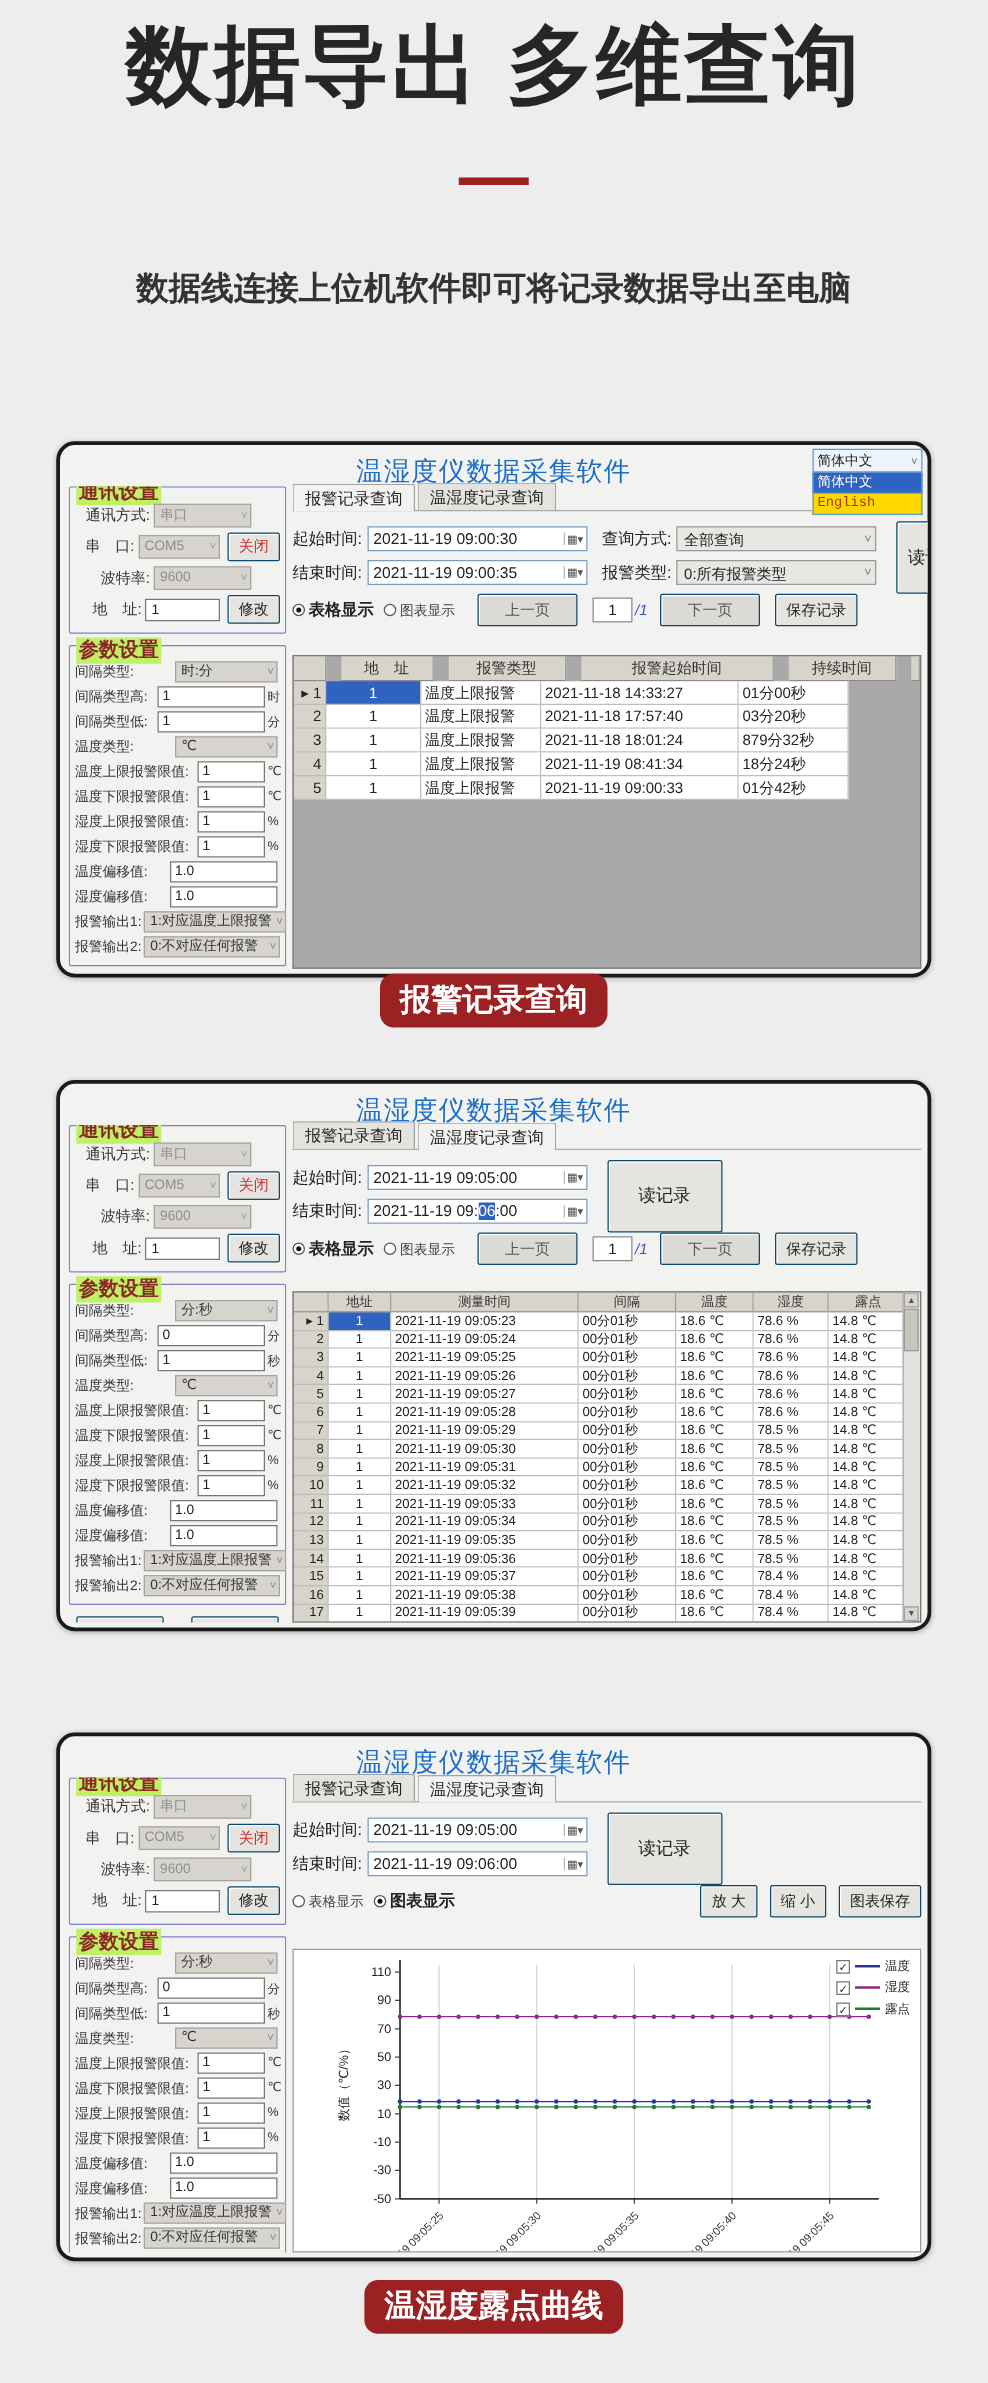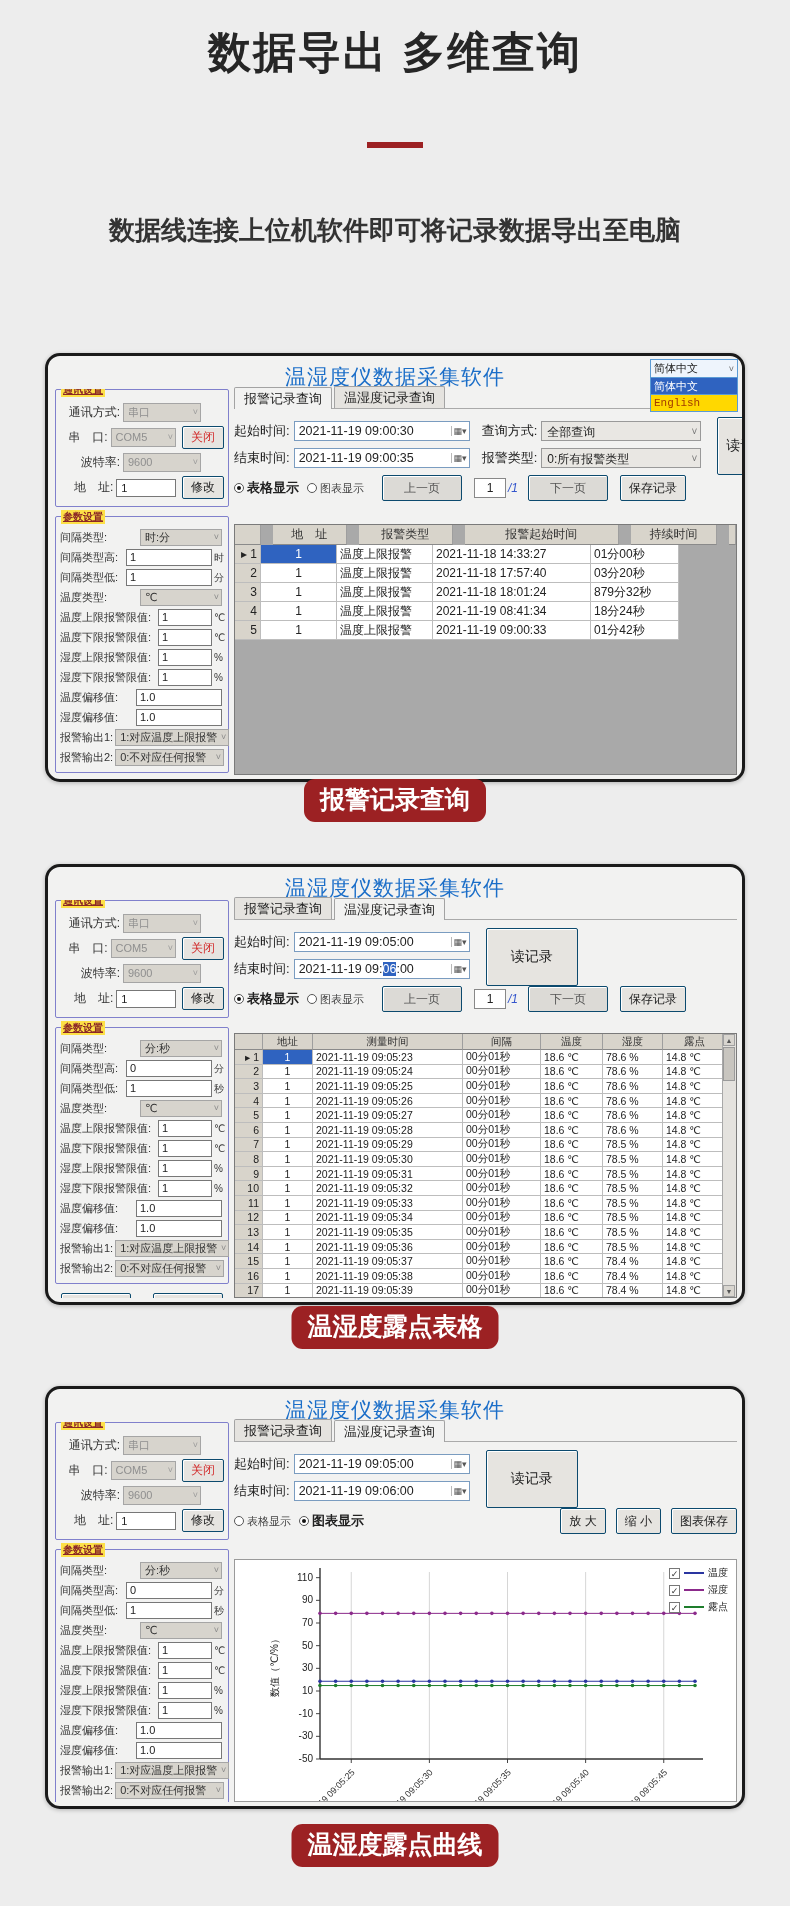--- a/index.html
+++ b/index.html
@@ -1,21 +1,21 @@
 <!DOCTYPE html>
 <html style="--accent: #9c2123; --blue: #1b6ec8; --sel: #2f63c0;"><head>
 <meta charset="utf-8">
 <style>
   html,body{margin:0;padding:0;background:#ededed;}
   .page{position:relative;width:790px;height:1906px;background:#ededed;overflow:hidden;
         font-family:"Liberation Sans","DejaVu Sans",sans-serif;color:#222;}
 
   
   h1{position:absolute;top:0;left:0;width:100%;margin:0;text-align:center;
-     font-size:43px;font-weight:900;color:#262626;letter-spacing:2px;line-height:105px;}
+     font-size:69px;font-weight:900;color:#262626;letter-spacing:2px;line-height:105px;}
   .divider{position:absolute;top:142px;left:50%;transform:translateX(-50%);
            width:56px;height:6px;background:var(--accent,#9c2123);}
   .desc{position:absolute;top:210px;left:0;width:100%;text-align:center;
         font-size:26px;font-weight:600;color:#333;line-height:41px;}
 
   .pill{position:absolute;left:50%;transform:translateX(-50%);
         background:var(--accent,#9c2123);color:#fff;font-size:25px;font-weight:700;
         padding:4px 16px 6px;border-radius:11px;white-space:nowrap;}
   #pill1{top:779px}#pill2{top:1306px}#pill3{top:1824px}
 
@@ -33,22 +33,22 @@
             background:#eef4fc;border:1px solid #5b9bd5;padding:0 3px;color:#222;}
   .lang .arr{color:#666;font-size:9px;}
   .lang-opt{height:16px;line-height:16px;padding:0 3px;border:1px solid #5b9bd5;border-top:none;}
   .opt-cn{background:var(--sel,#2f63c0);color:#fff;}
   .opt-en{background:#ffd800;color:#a33c00;font-family:"Liberation Mono","DejaVu Sans Mono",monospace;}
 
   
   .panel{position:absolute;left:7px;top:33px;width:174px;bottom:4px;overflow:hidden;}
   .group{position:relative;border:1px solid #8080cc;border-radius:2px;
          padding:9px 4px 3px 4px;margin-bottom:9px;box-sizing:border-box;}
-  .group-label{position:absolute;top:-7px;left:5px;background:#fde047;font-size:10px;
-               font-weight:700;color:#8b2727;padding:0 2px;text-decoration:underline;}
+  .group-label{position:absolute;top:-7px;left:5px;background:#bef264;font-size:16px;
+               font-weight:700;color:#8b2727;padding:0 2px;}
   .crow{display:flex;align-items:center;margin:4px 0;font-size:12px;}
   .clab{width:60px;text-align:right;margin-right:3px;color:#333;white-space:nowrap;}
   .dsel{position:relative;width:60px;height:17px;line-height:17px;background:#d7d4cd;
         border:1px solid #a5a5a5;color:#8f8f8f;font-size:11px;padding:0 12px 0 4px;}
   .dsel::after{content:"\02C5";position:absolute;right:2px;top:0;font-size:9px;color:#9a9a9a;}
   .tin{width:56px;height:16px;line-height:16px;background:#fff;border:1px solid #777;
        font-size:11px;padding:0 4px;}
   .btn{display:inline-flex;align-items:center;justify-content:center;background:#e6e4e0;
        border:1px solid #0c4a6e;border-radius:2px;font-size:12px;color:#222;
        padding:2px 8px;box-shadow:inset 1px 1px 0 #fff;white-space:nowrap;}
@@ -642,21 +642,20 @@
             <div class="tc c2">2021-11-19 09:05:39</div>
             <div class="tc c3">00分01秒</div>
             <div class="tc c4">18.6 ℃</div>
             <div class="tc c5">78.4 %</div>
             <div class="tc c6">14.8 ℃</div>
           </div>
         </div>
     </div>
   </div>
 
-  <div class="pill" id="pill2">温湿度露点表格</div>
 
   <div class="window" id="win3">
     <div class="app-title">温湿度仪数据采集软件</div>
 
     <div class="panel">
       <div class="group">
         <span class="group-label">通讯设置</span>
         <div class="crow">
             <span class="clab">通讯方式:</span>
             <span class="dsel">串口</span>

